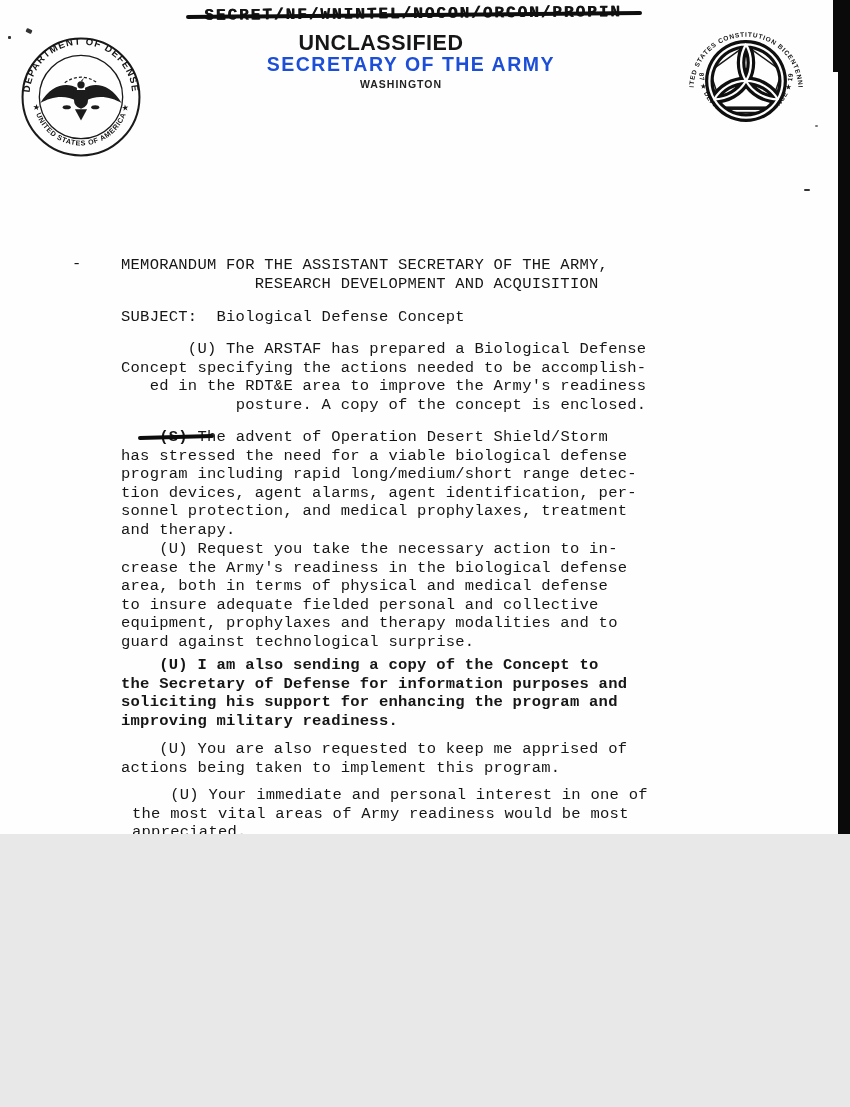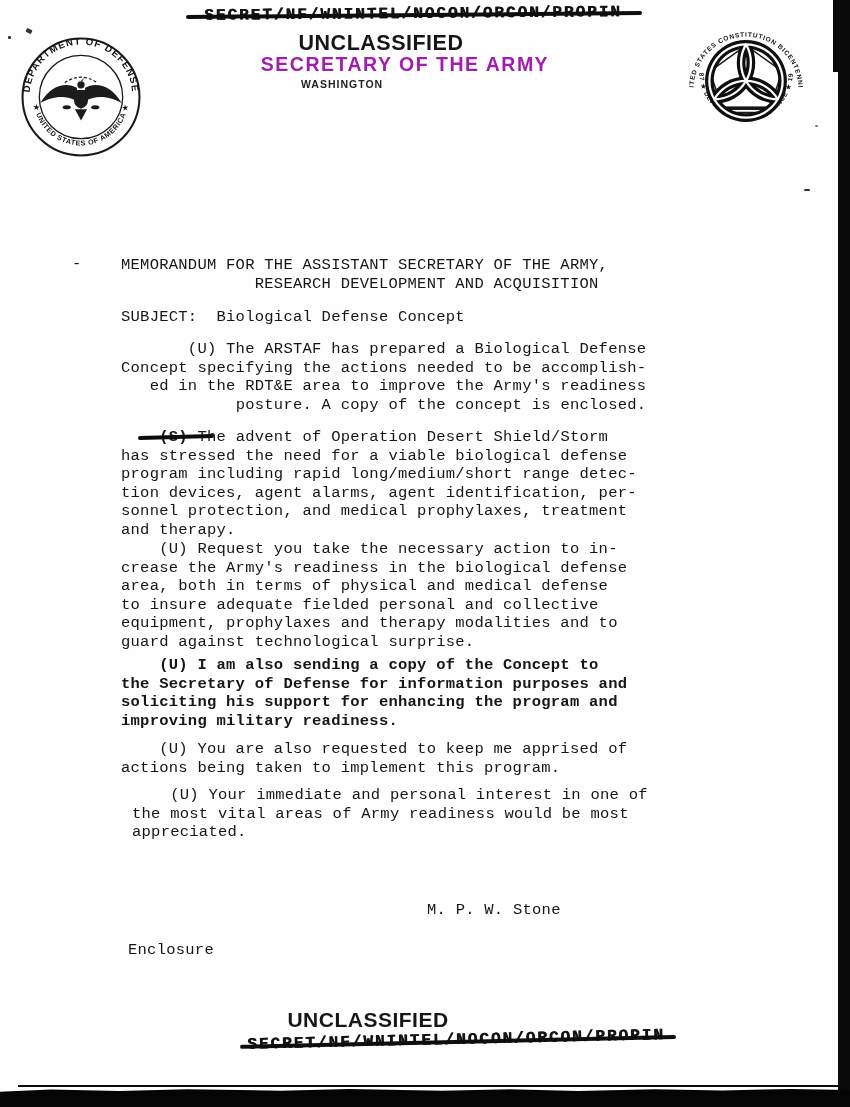--- a/index.html
+++ b/index.html
@@ -1,17 +1,17 @@
 <!DOCTYPE html>
 <html><head>
 <meta charset="utf-8">
 <style>
   html,body{margin:0;padding:0;background:#e8e8e8;}
   .page{
-    position:relative;width:850px;height:1107px;margin:0 auto;
+    position:relative;width:850px;height:834px;margin:0 auto;
     background:#fefefe;overflow:hidden;
     font-family:"Liberation Sans",sans-serif;color:#111;
   }
   
   .edge-bar{position:absolute;top:0;left:838px;width:12px;height:1107px;background:#0a0a0a;}
   .edge-bar-top{position:absolute;top:0;left:833px;width:17px;height:72px;background:#0a0a0a;}
   .bottom-band{
     position:absolute;left:0;top:1088px;width:850px;height:19px;background:#050505;
     clip-path:polygon(0% 20%,6% 8%,14% 16%,22% 6%,33% 14%,41% 5%,52% 15%,60% 7%,68% 16%,77% 6%,85% 13%,93% 5%,100% 10%,100% 100%,0% 100%);
   }
@@ -29,23 +29,23 @@
     text-shadow:0.6px 0 0 #141414;
   }
   .strike-wrap .sline{position:absolute;background:#0e0e0e;border-radius:2px;}
   .strike-top{left:188px;top:4px;width:450px;transform:rotate(-0.5deg);}
   .strike-top .sline{left:-2px;right:-4px;top:9px;height:4px;}
   .strike-bottom{left:244px;top:1030px;width:424px;transform:rotate(-1.3deg);}
   .strike-bottom .sline{left:-4px;right:-8px;top:10px;height:4px;}
   
   .h-unclass{position:absolute;left:256px;top:31px;width:250px;text-align:center;
     font-size:21.5px;font-weight:bold;letter-spacing:0.5px;color:#161616;}
-  .h-agency{position:absolute;left:255px;top:53px;width:300px;text-align:center;
-    font-size:19.5px;font-weight:bold;letter-spacing:1.5px;color:#a21caf;}
-  .h-location{position:absolute;left:301px;top:78px;width:200px;
+  .h-agency{position:absolute;left:255px;top:53px;width:300px;text-align:right;
+    font-size:19.5px;font-weight:bold;letter-spacing:1.5px;color:#1d4ed8;}
+  .h-location{position:absolute;left:301px;top:78px;width:200px;text-align:center;
     font-size:10.5px;font-weight:bold;letter-spacing:1px;color:#222;}
   .seal{position:absolute;}
   .seal-left{left:20px;top:36px;}
   .seal-right{left:686px;top:22px;}
   
   .tw{
     position:absolute;margin:0;font-family:"Liberation Mono",monospace;
     font-size:15.5px;line-height:18.6px;letter-spacing:0.25px;
     white-space:pre;color:#161616;
   }

